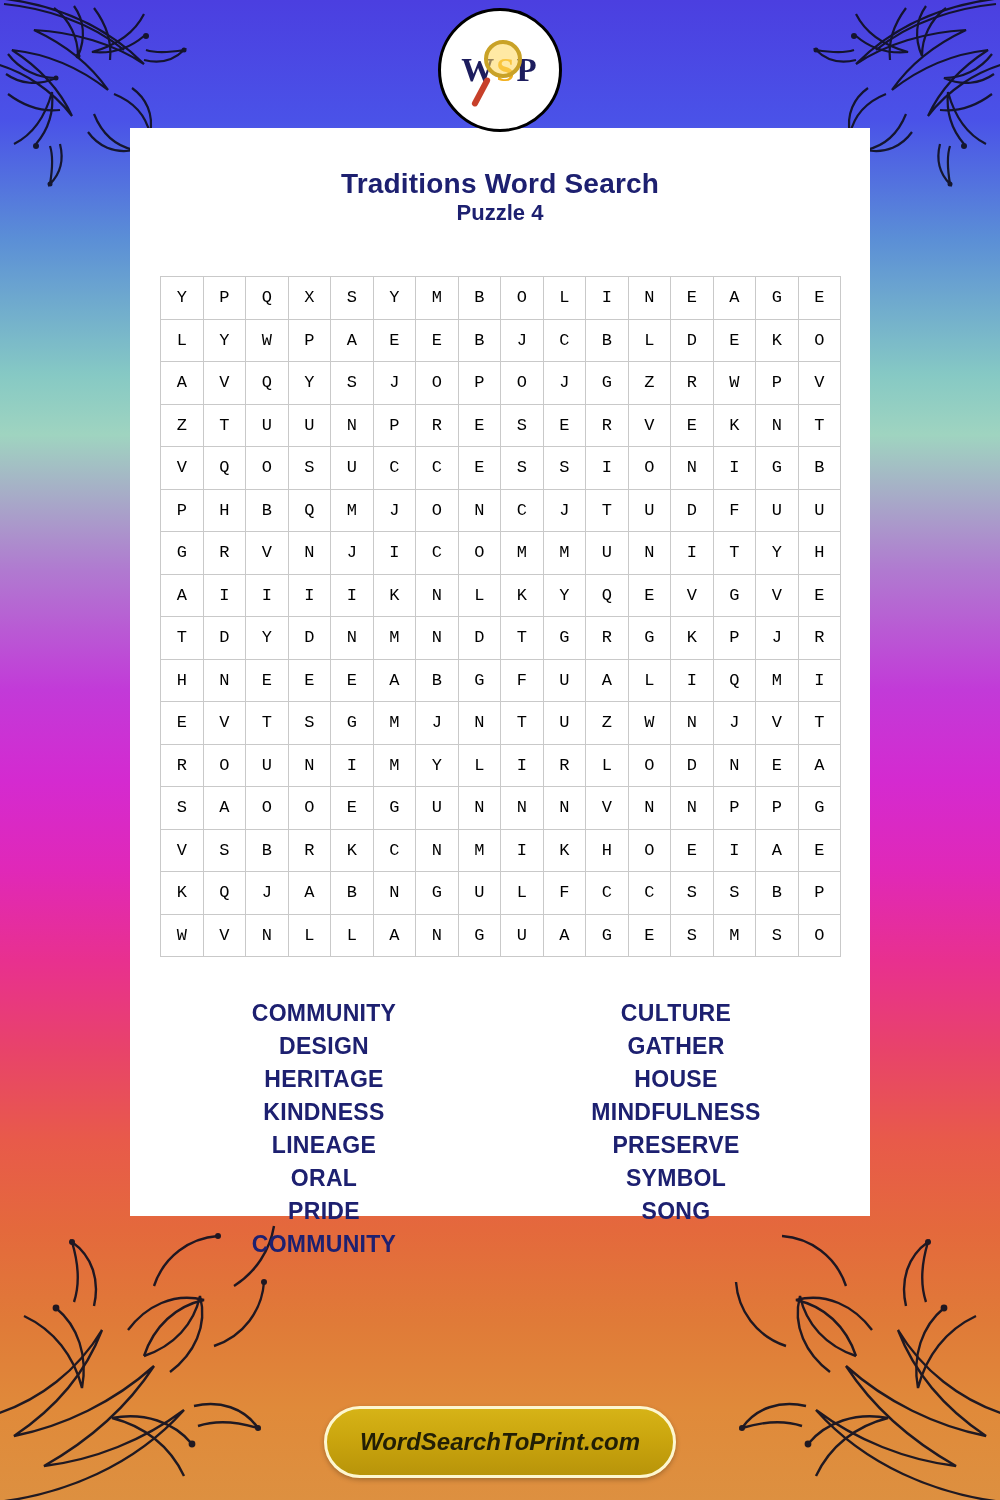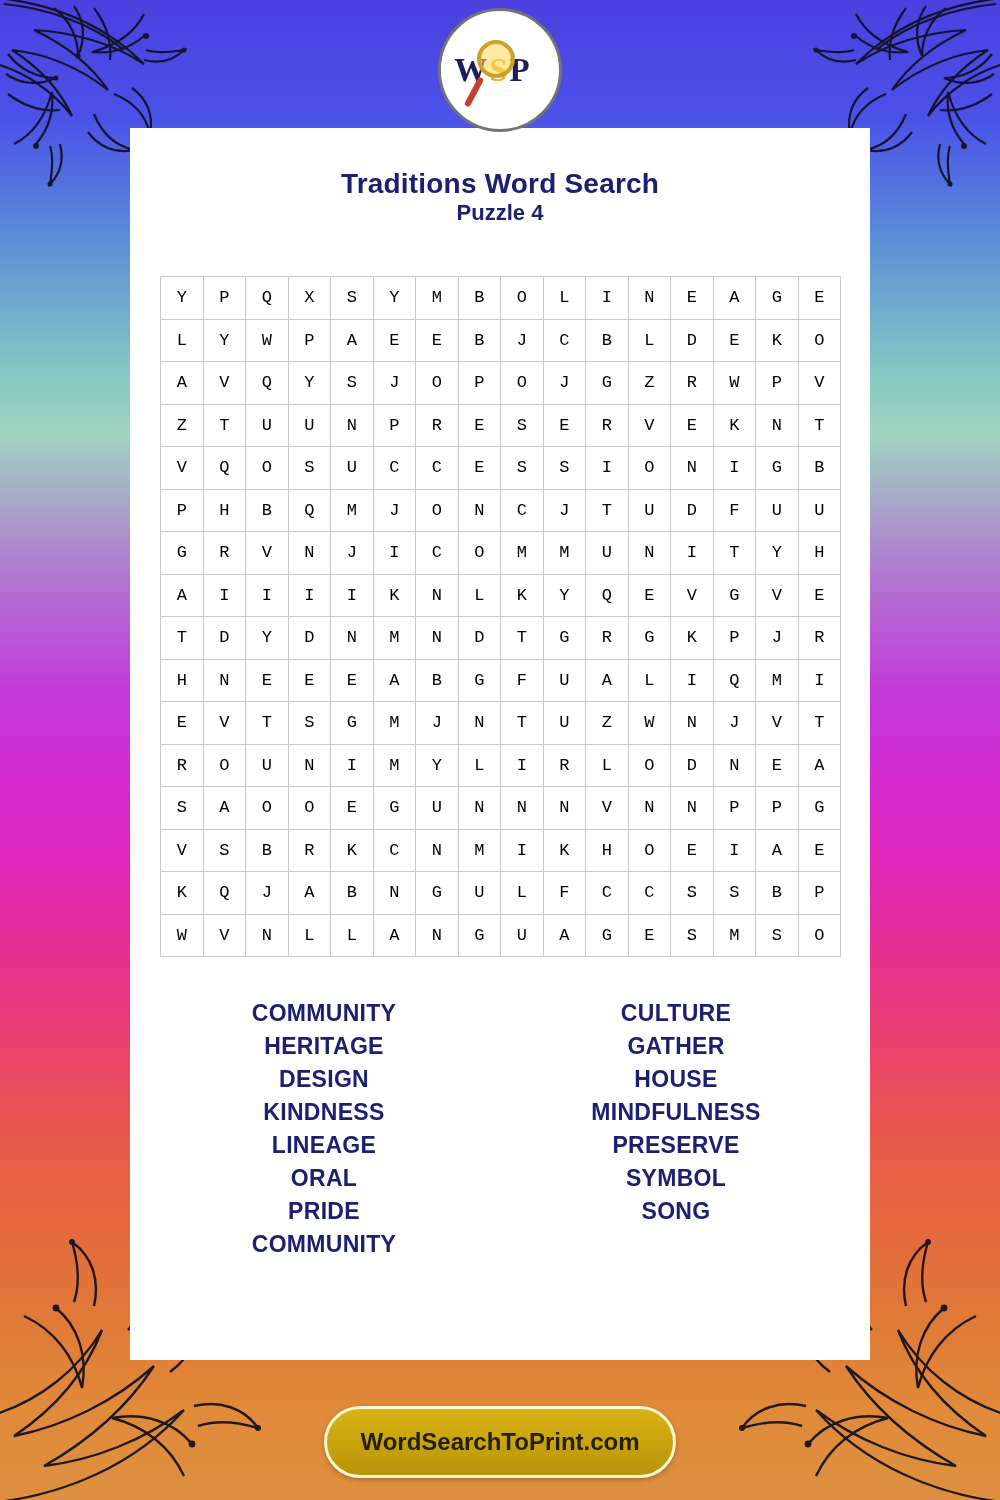--- a/index.html
+++ b/index.html
@@ -49,23 +49,24 @@
   
   .logo {
     position: absolute;
     top: 8px;
     left: 50%;
     transform: translateX(-50%);
     width: 124px;
     height: 124px;
     border-radius: 50%;
     background: #fff;
-    border: 3px solid #737373;
+    border: 3px solid #000000;
     display: flex;
     align-items: center;
+    justify-content: center;
     z-index: 5;
   }
   .logo-inner {
     width: 104px; height: 104px;
     border-radius: 50%;
     background:#fff;
     position: relative;
     display:flex; align-items:center; justify-content:center;
   }
   .logo-letters {
@@ -98,21 +99,21 @@
     transform: rotate(28deg);
     z-index: 3;
   }
 
   
   .sheet {
     position: absolute;
     left: 130px;
     top: 128px;
     width: 740px;
-    height: 1232px;
+    height: 1088px;
     background: #ffffff;
     z-index: 3;
   }
 
   .title {
     text-align: center;
     color: #1d2070;
     font-size: 28px;
     font-weight: bold;
     margin-top: 40px;
@@ -175,20 +176,21 @@
     width: 352px;
     height: 72px;
     border-radius: 36px;
     background: linear-gradient(180deg,#d6b317 0%, #c9a40d 50%, #b8940a 100%);
     border: 3px solid #fdf7d0;
     display: flex;
     align-items: center;
     justify-content: center;
     z-index: 6;
     box-shadow: 0 2px 5px rgba(0,0,0,.25);
+    font-style: italic;
   }
   .footer-pill span {
     color: #221f05;
     font-size: 24px;
     font-weight: bold;
   }
 </style>
 </head>
 <body>
 
@@ -593,22 +595,22 @@
             <td>S</td>
             <td>O</td>
           </tr>
         </tbody>
     </table>
   </div>
 
   <div class="words">
     <div class="word-col" id="word-col-left">
         <div class="word">COMMUNITY</div>
+        <div class="word">DESIGN</div>
         <div class="word">HERITAGE</div>
-        <div class="word">DESIGN</div>
         <div class="word">KINDNESS</div>
         <div class="word">LINEAGE</div>
         <div class="word">ORAL</div>
         <div class="word">PRIDE</div>
         <div class="word">COMMUNITY</div>
       </div>
     <div class="word-col" id="word-col-right">
         <div class="word">CULTURE</div>
         <div class="word">GATHER</div>
         <div class="word">HOUSE</div>

